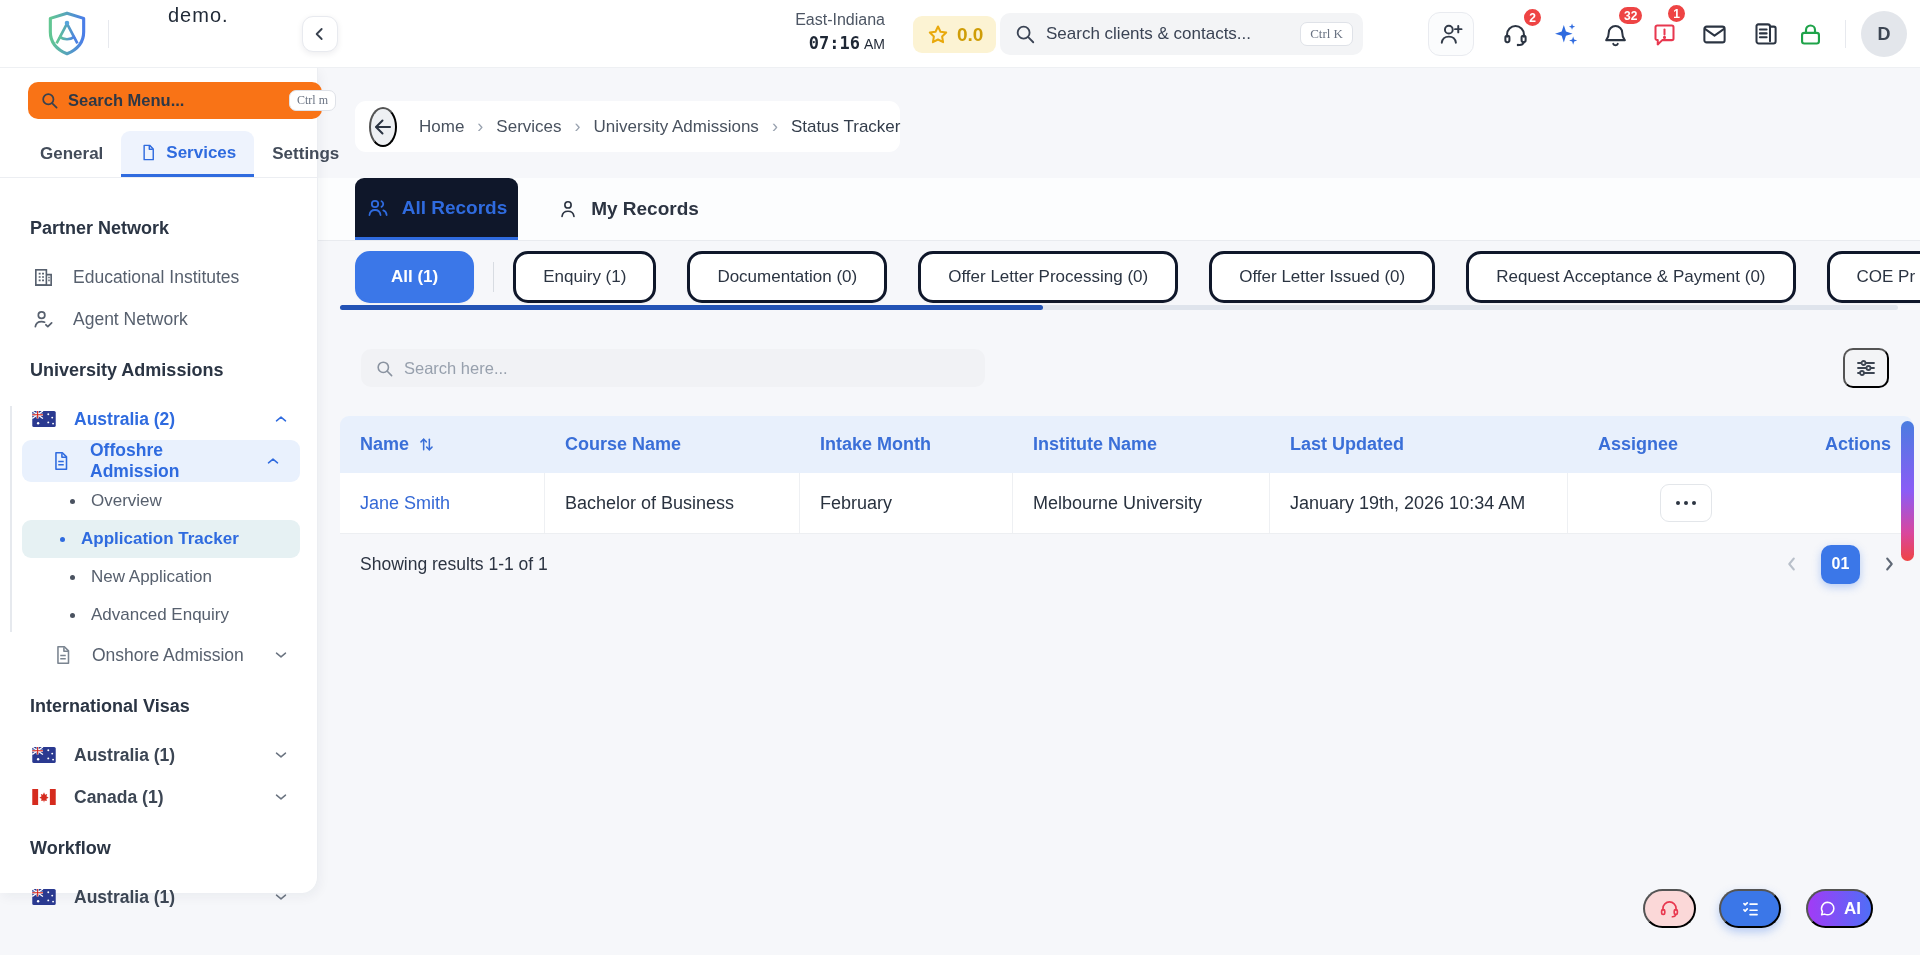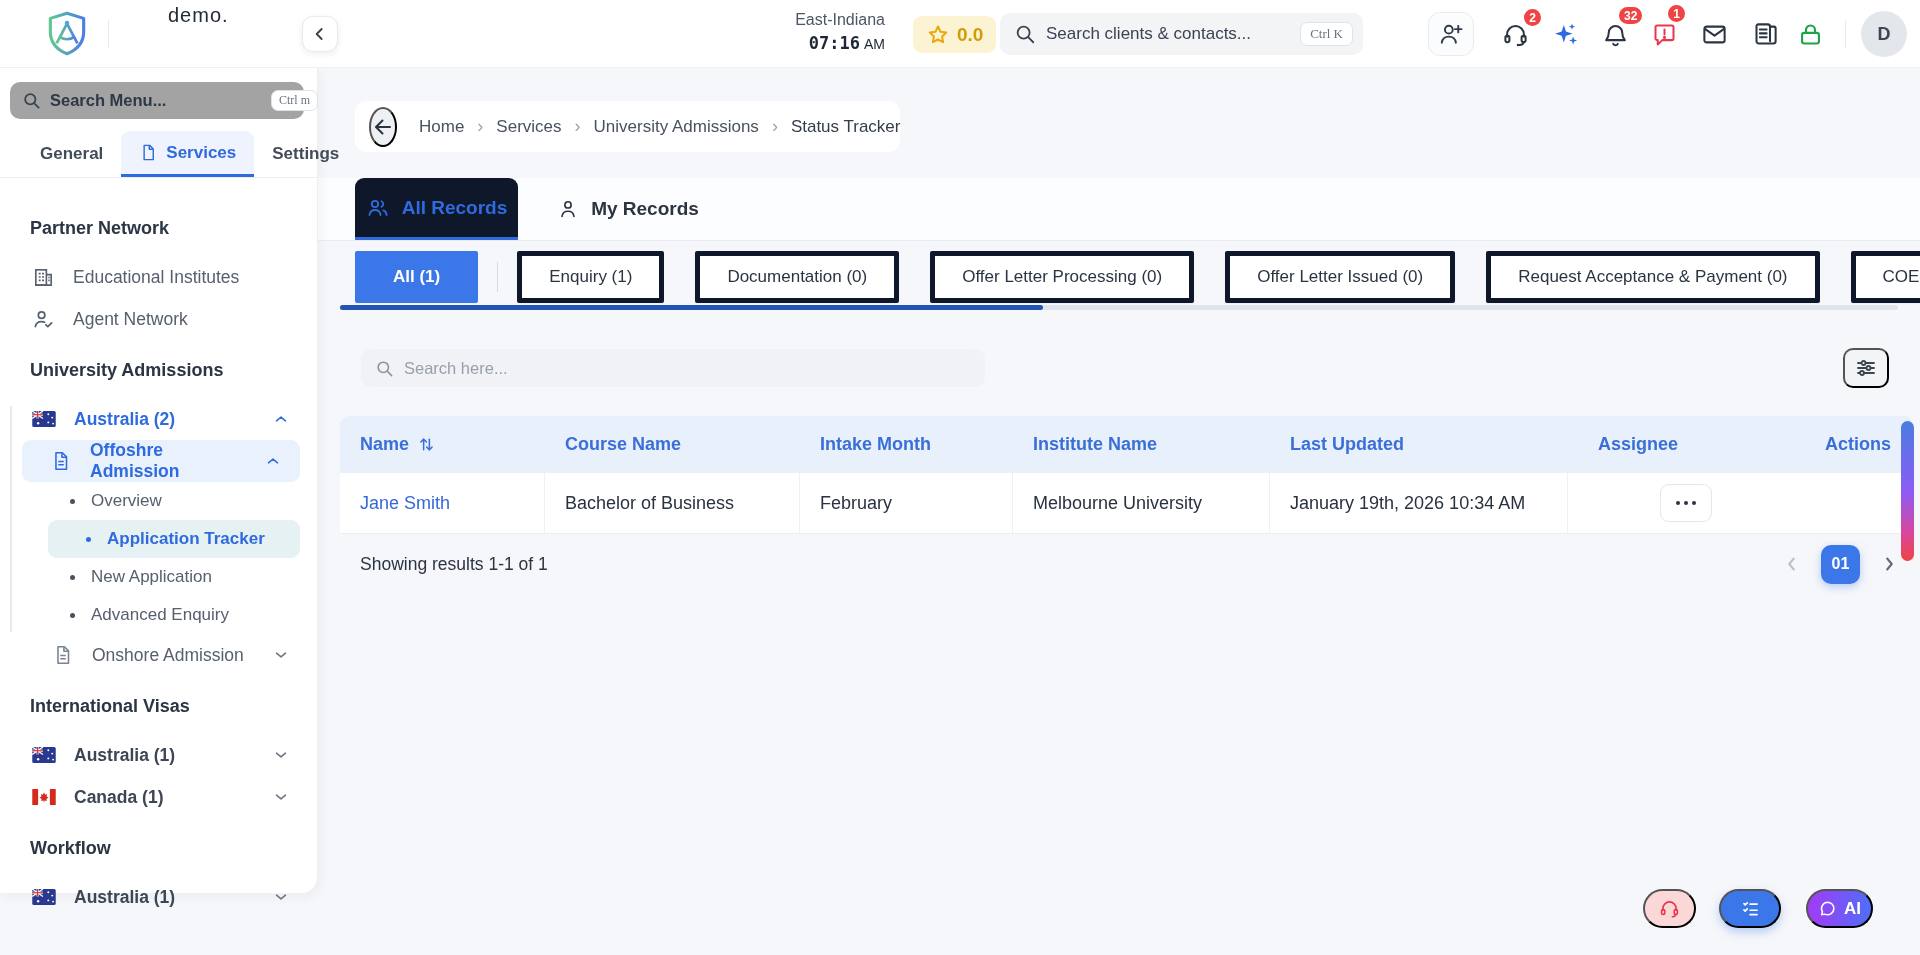--- a/index.html
+++ b/index.html
@@ -28,57 +28,57 @@
   .tb-search input::placeholder { color:#3a4354; opacity:1; }
   .kbd-chip { background:#fff; border:1px solid #dfe2e8; border-radius:7px; padding:3px 9px; font-size:13px; color:#6a7383; white-space:nowrap;font-family:Liberation Serif, serif; }
   .icbtn { position:absolute; top:12px; width:46px; height:44px; border:1px solid #e9ebf0; background:#fbfcfd; border-radius:12px; display:flex; align-items:center; justify-content:center; color:#323b49; cursor:pointer; }
   .tbicon { position:absolute; top:21px; color:#2b3442; cursor:pointer; }
   .badge { position:absolute; background:#ee4444; color:#fff; font-size:12px; font-weight:700; border-radius:999px; min-width:21px; height:21px; padding:0 5px; display:flex; align-items:center; justify-content:center; border:2px solid #fff; z-index:7; }
   .tb-div2 { position:absolute; left:1845px; top:20px; width:1px; height:28px; background:#e7e9ee; }
   .avatar { position:absolute; left:1861px; top:11px; width:46px; height:46px; border-radius:50%; background:#e3e6eb; color:#3c4552; font-size:18px; font-weight:700; display:flex; align-items:center; justify-content:center; cursor:pointer; }
 
   
   .sidebar { position:absolute; left:0; top:68px; width:318px; height:825px; background:#fff; border-right:1px solid #eceef2; border-radius:0 0 16px 0; box-shadow:2px 4px 12px rgba(25,35,55,.05); z-index:4; }
-  .sb-search { position:absolute; left:10px; top:14px; width:294px; height:37px; background:#a3a3a3; border-radius:10px; display:flex; align-items:center; padding:0 8px 0 12px; }
+  .sb-search { position:absolute; left:28px; top:14px; width:294px; height:37px; background:#f97316; border-radius:10px; display:flex; align-items:center; padding:0 8px 0 12px; }
   .sb-search input { flex:1; font-size:16.5px; font-weight:600; color:#2e3846; margin-left:9px; }
   .sb-search input::placeholder { color:#2e3846; opacity:1; }
   .sb-search .kbd-chip { font-size:12px; padding:2px 7px; }
   .sb-tabs { position:absolute; left:0; top:64px; width:318px; height:46px; display:flex; align-items:flex-end; border-bottom:1px solid #eceef2; }
   .sb-tab { height:46px; display:flex; align-items:center; gap:8px; padding:0 18px; font-size:17px; font-weight:600; color:#434c5a; cursor:pointer; }
   .sb-tab.first { margin-left:22px; }
   .sb-tab.active { background:#eef3fd; border-radius:9px 9px 0 0; border-bottom:3px solid #2f6bdf; color:#2f6bdf; font-weight:700; }
   .nav { position:absolute; left:0; top:110px; width:318px; padding:40px 10px 0 0; }
   .nav-title { margin:0 0 12px 30px; font-size:18px; font-weight:700; color:#2b3544; height:26px; }
   .nav-title.gap { margin-top:20px; }
   .nav-item { height:42px; display:flex; align-items:center; gap:18px; padding-left:32px; font-size:17.5px; color:#57606e; cursor:pointer; }
   .nav-item .chev { margin-left:auto; margin-right:18px; }
   .nav-item.blue { color:#2f6bdf; font-weight:700; }
   .nav-item.dark { color:#3c4654; font-weight:600; }
   .row-offshore { margin:0 8px 0 22px; padding-left:28px; background:#e9f1fd; border-radius:9px; }
   .sub-item { height:38px; display:flex; align-items:center; gap:16px; padding-left:70px; font-size:17px; color:#57606e; cursor:pointer; }
   .sub-item .bullet { width:5px; height:5px; border-radius:50%; background:#4a5260; }
-  .sub-item.active { margin:0 8px 0 48px; padding-left:38px; background:#e6f1f3; border-radius:9px; color:#2f6bdf; font-weight:700; }
+  .sub-item.active { margin:0 8px 0 22px; padding-left:38px; background:#e6f1f3; border-radius:9px; color:#2f6bdf; font-weight:700; }
   .sub-item.active .bullet { background:#2f6bdf; }
   .tree-line { position:absolute; left:10px; top:338px; width:2px; height:226px; background:#e6e9ee; }
 
   
   .bc-card { position:absolute; left:355px; top:101px; width:545px; height:51px; background:#fff; border-radius:11px; display:flex; align-items:center; padding:0 14px; }
   .back-btn { width:40px; height:40px; border-radius:50%; background:#eef0f3; display:flex; align-items:center; justify-content:center; color:#2b3442; cursor:pointer; }
   .bc-list { display:flex; align-items:center; gap:13px; margin-left:22px; font-size:17px; color:#49525f; }
   .bc-sep { color:#9aa3b0; font-size:18px; }
   .bc-item { cursor:pointer; white-space:nowrap; }
   .bc-item.last { color:#333d4b; }
 
   .tabstrip { position:absolute; left:318px; top:178px; width:1602px; height:63px; background:#fcfdfe; border-bottom:1px solid #e9ebef; }
   .rec-tab { position:absolute; top:0; height:62px; display:flex; align-items:center; justify-content:center; gap:12px; font-size:19px; font-weight:600; cursor:pointer; }
   .rec-tab.all { left:37px; width:163px; background:#0f172a; border-radius:9px 9px 0 0; border-bottom:3px solid #2f6bdf; color:#2f6bdf; }
   .rec-tab.my { left:225px; width:170px; color:#2c3442; }
 
   .chips { position:absolute; left:340px; top:250px; width:1580px; height:54px; display:flex; align-items:center; gap:31px; padding-left:15px; overflow:hidden; }
-  .chip { height:52px; display:flex; align-items:center; padding:0 27px; border-radius:2px; background:#fff; border:5px solid #0f172a; box-shadow:0 1px 2px rgba(16,24,40,.04); font-size:17px; color:#2b3442; white-space:nowrap; cursor:pointer; flex:0 0 auto; }
+  .chip { height:52px; display:flex; align-items:center; padding:0 27px; border-radius:15px; background:#fff; border:3px solid #0f172a; box-shadow:0 1px 2px rgba(16,24,40,.04); font-size:17px; color:#2b3442; white-space:nowrap; cursor:pointer; flex:0 0 auto; }
   .chip.active { background:#3b77e8; border-color:#3b77e8; color:#fff; font-weight:600; padding:0 33px; }
   .chip-div { width:1px; height:30px; background:#d8dce2; margin:0 -12px; flex:0 0 auto; }
   .chip.coe { min-width:240px; }
   .hscroll { position:absolute; left:340px; top:305px; width:1558px; height:5px; border-radius:3px; background:#dfe4ec; }
   .hscroll .thumb { width:703px; height:5px; border-radius:3px; background:#2353b5; }
 
   .tbl-search { position:absolute; left:361px; top:349px; width:624px; height:38px; background:#f1f2f5; border-radius:10px; display:flex; align-items:center; padding:0 14px; color:#8a93a0; }
   .tbl-search input { flex:1; font-size:16.5px; color:#4a5362; margin-left:10px; }
   .tbl-search input::placeholder { color:#97a0ad; opacity:1; }
   .filter-btn { position:absolute; left:1843px; top:348px; width:46px; height:40px; background:#f3f4f6; border-radius:10px; display:flex; align-items:center; justify-content:center; color:#3c4552; cursor:pointer; }

